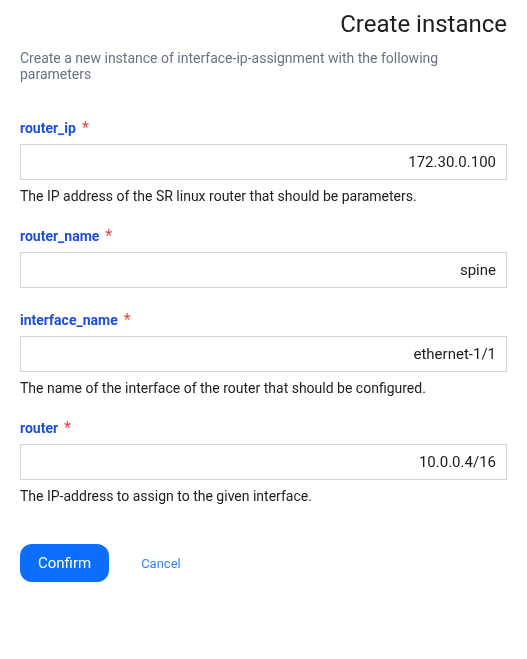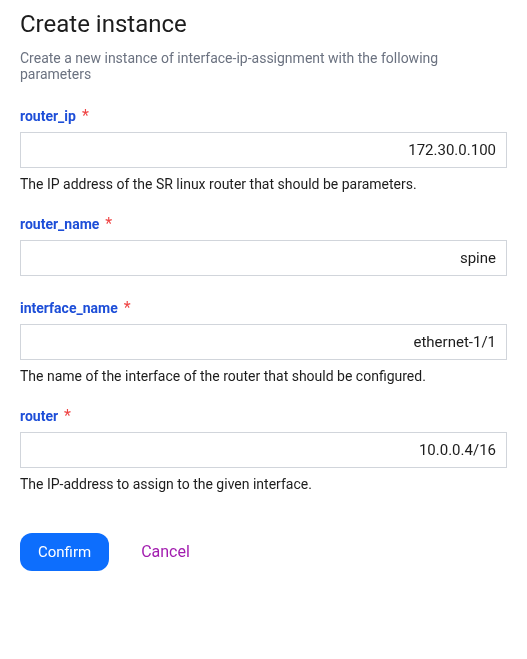--- a/index.html
+++ b/index.html
@@ -12,25 +12,26 @@
       color: #1d1d1d;
       padding: 10px 20px 20px 20px;
       width: 527px;
       background: #ffffff;
     }
     .page-title {
       font-size: 24px;
       font-weight: 400;
       margin-bottom: 12px;
       color: #1d1d1d;
+      text-align: right;
     }
     .page-subtitle {
       font-size: 14px;
       color: #6b7280;
-      margin-bottom: 24px;
+      margin-bottom: 36px;
     }
     .field-group {
       margin-bottom: 22px;
     }
     .field-label {
       font-size: 14px;
       font-weight: 700;
       color: #1d4ed8;
       margin-bottom: 8px;
       display: inline-block;
@@ -68,22 +69,22 @@
       border: none;
       padding: 10px 18px;
       font-size: 15px;
       cursor: pointer;
       font-family: inherit;
       border-radius: 12px;
     }
     .btn-link {
       background: none;
       border: none;
-      color: #a21caf;
-      font-size: 16px;
+      color: #3b82f6;
+      font-size: 13px;
       cursor: pointer;
       font-family: inherit;
       padding: 10px 8px;
     }
   </style>
 </head>
 <body>
 
 <h1 class="page-title">Create instance</h1>
 <p class="page-subtitle">Create a new instance of interface-ip-assignment with the following parameters</p>

